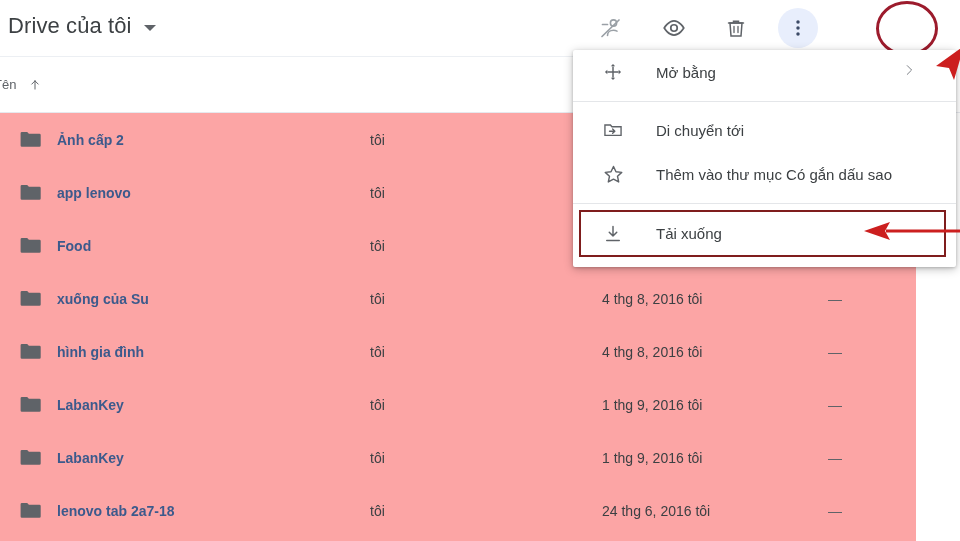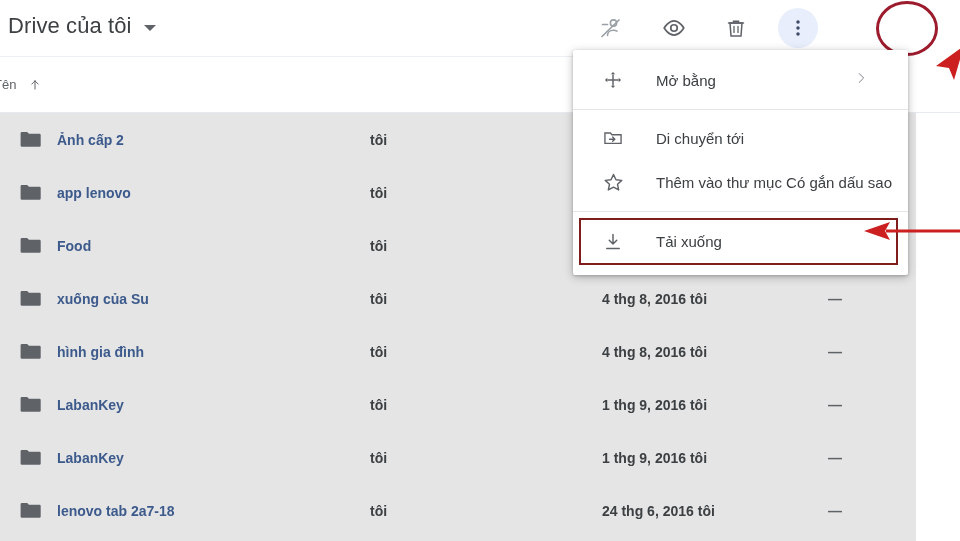--- a/index.html
+++ b/index.html
@@ -106,59 +106,58 @@
     width: 14px; height: 14px;
     position: relative;
   }
   .sort-arrow svg { display:block; }
 
   
   .filelist {
     position: absolute;
     left: 0; top: 113px;
     width: 916px; height: 428px;
-    background: #e5e5e5;
+    background: #fca5a5;
   }
   .row {
     position: relative;
     height: 53px;
     width: 960px;
     display: block;
   }
   .cell {
     position: absolute;
     top: 0;
     height: 53px;
     display: flex;
     align-items: center;
     font-size: 14px;
     white-space: nowrap;
-    font-weight: bold;
   }
   .c-icon { left: 20px; width: 30px; }
   .c-name { left: 57px; color: #3c5a8c; font-weight: 600; }
   .c-owner { left: 370px; color: #3c4043; }
   .c-date { left: 602px; color: #3c4043; }
   .c-size { left: 828px; color: #5f6368; }
 
   .folder-icon {
     width: 21px; height: 17px;
     position: relative;
   }
   .folder-icon svg { display: block; }
 
   
   .menu {
     position: absolute;
     left: 573px; top: 50px;
-    width: 335px;
+    width: 383px;
     background: #ffffff;
     border-radius: 2px;
     box-shadow: 0 2px 10px rgba(0,0,0,0.26), 0 1px 3px rgba(0,0,0,0.18);
-    padding: 8px 0 10px 0;
+    padding: 0 0 10px 0;
     box-sizing: border-box;
     z-index: 30;
   }
   .menu-item {
     position: relative;
     height: 44px;
     display: flex;
     align-items: center;
     padding-left: 28px;
     box-sizing: border-box;

